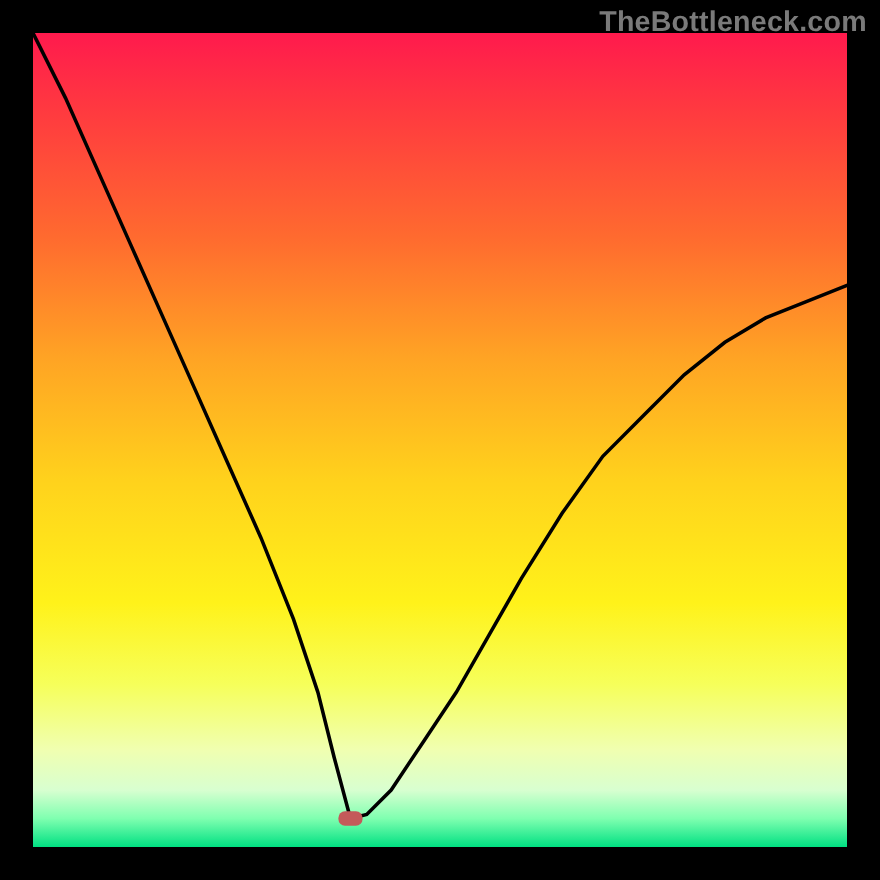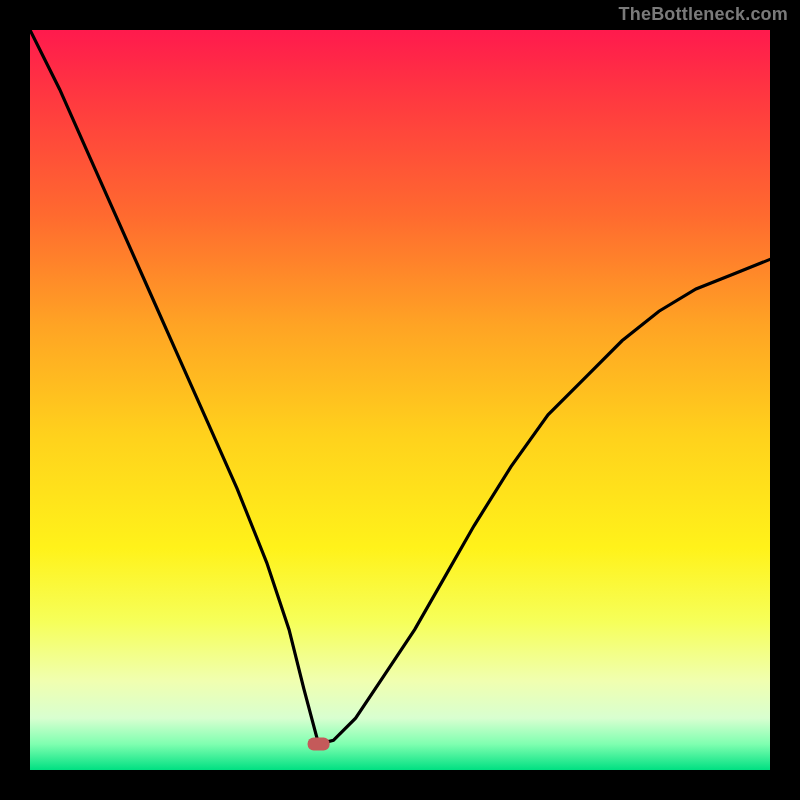--- a/index.html
+++ b/index.html
@@ -24,21 +24,21 @@
     left: 30px;
     width: 740px;
     height: 740px;
     overflow: hidden;
   }
   .watermark {
     position: absolute;
     top: 4px;
     right: 12px;
     color: #7a7a7a;
-    font-size: 18px;
+    font-size: 26px;
     font-weight: 600;
     letter-spacing: 0.2px;
     user-select: none;
   }
   svg { display: block; }
 </style>
 </head>
 <body>
 
 <div class="frame">

